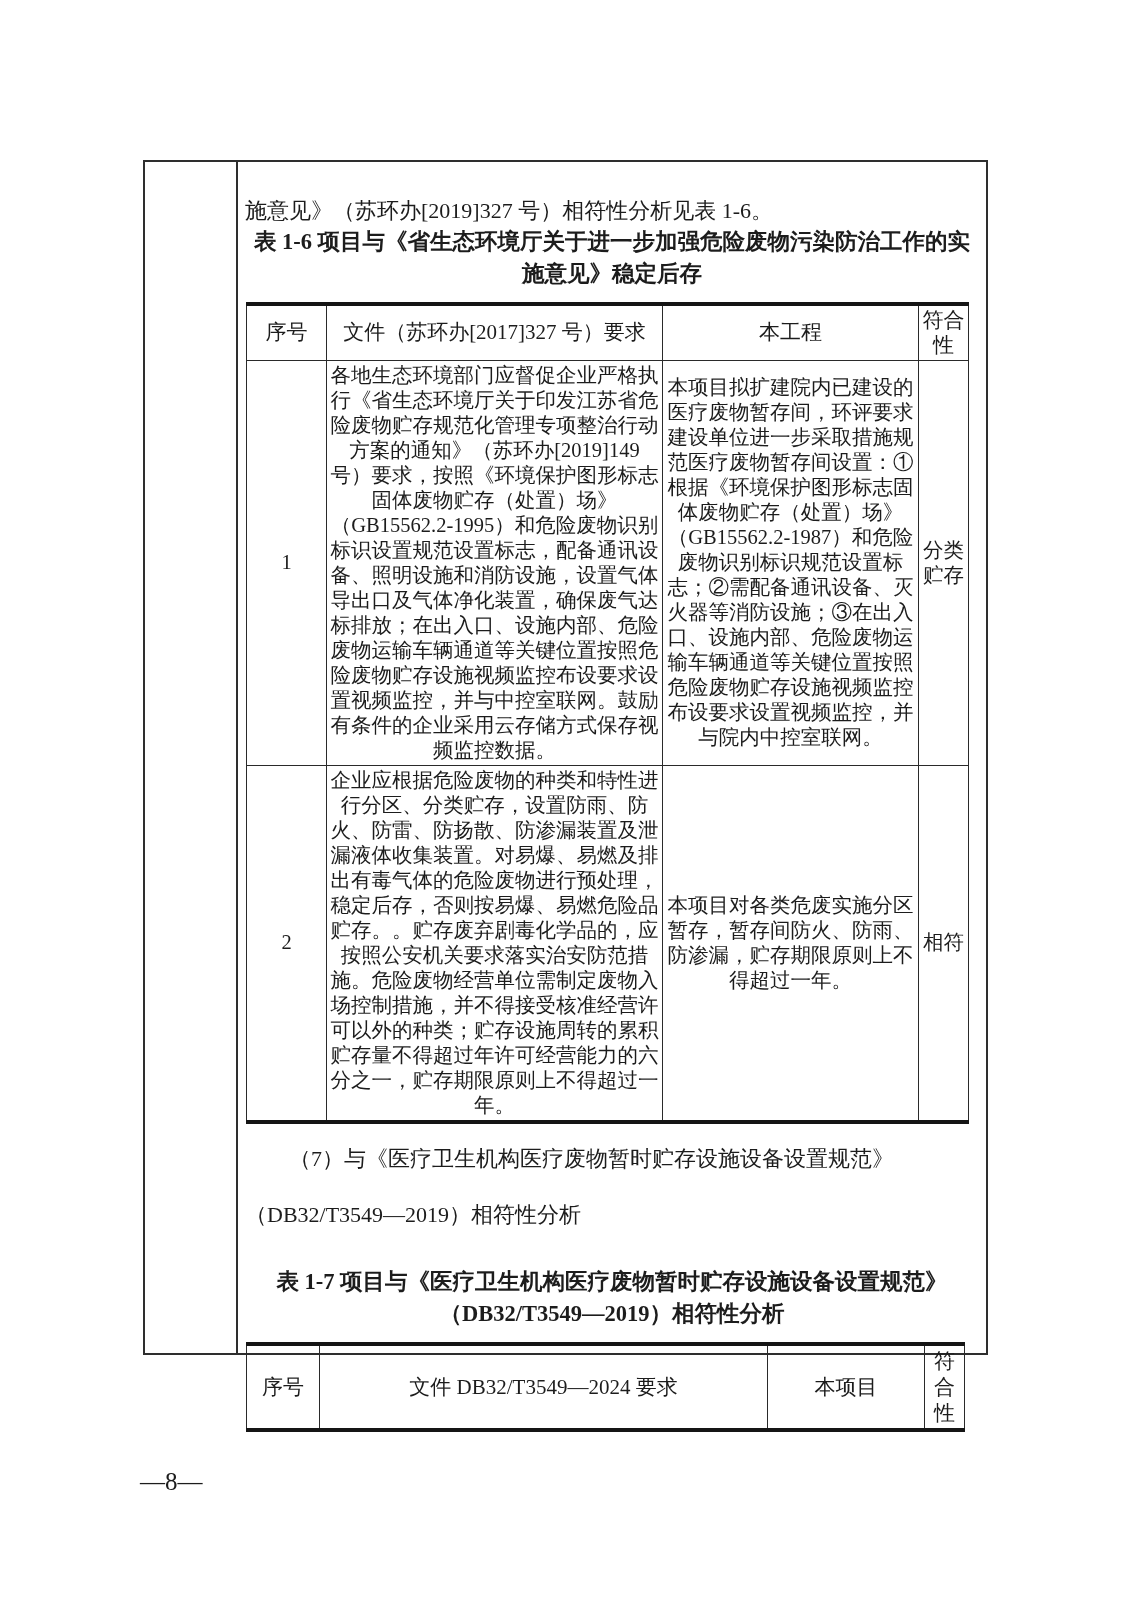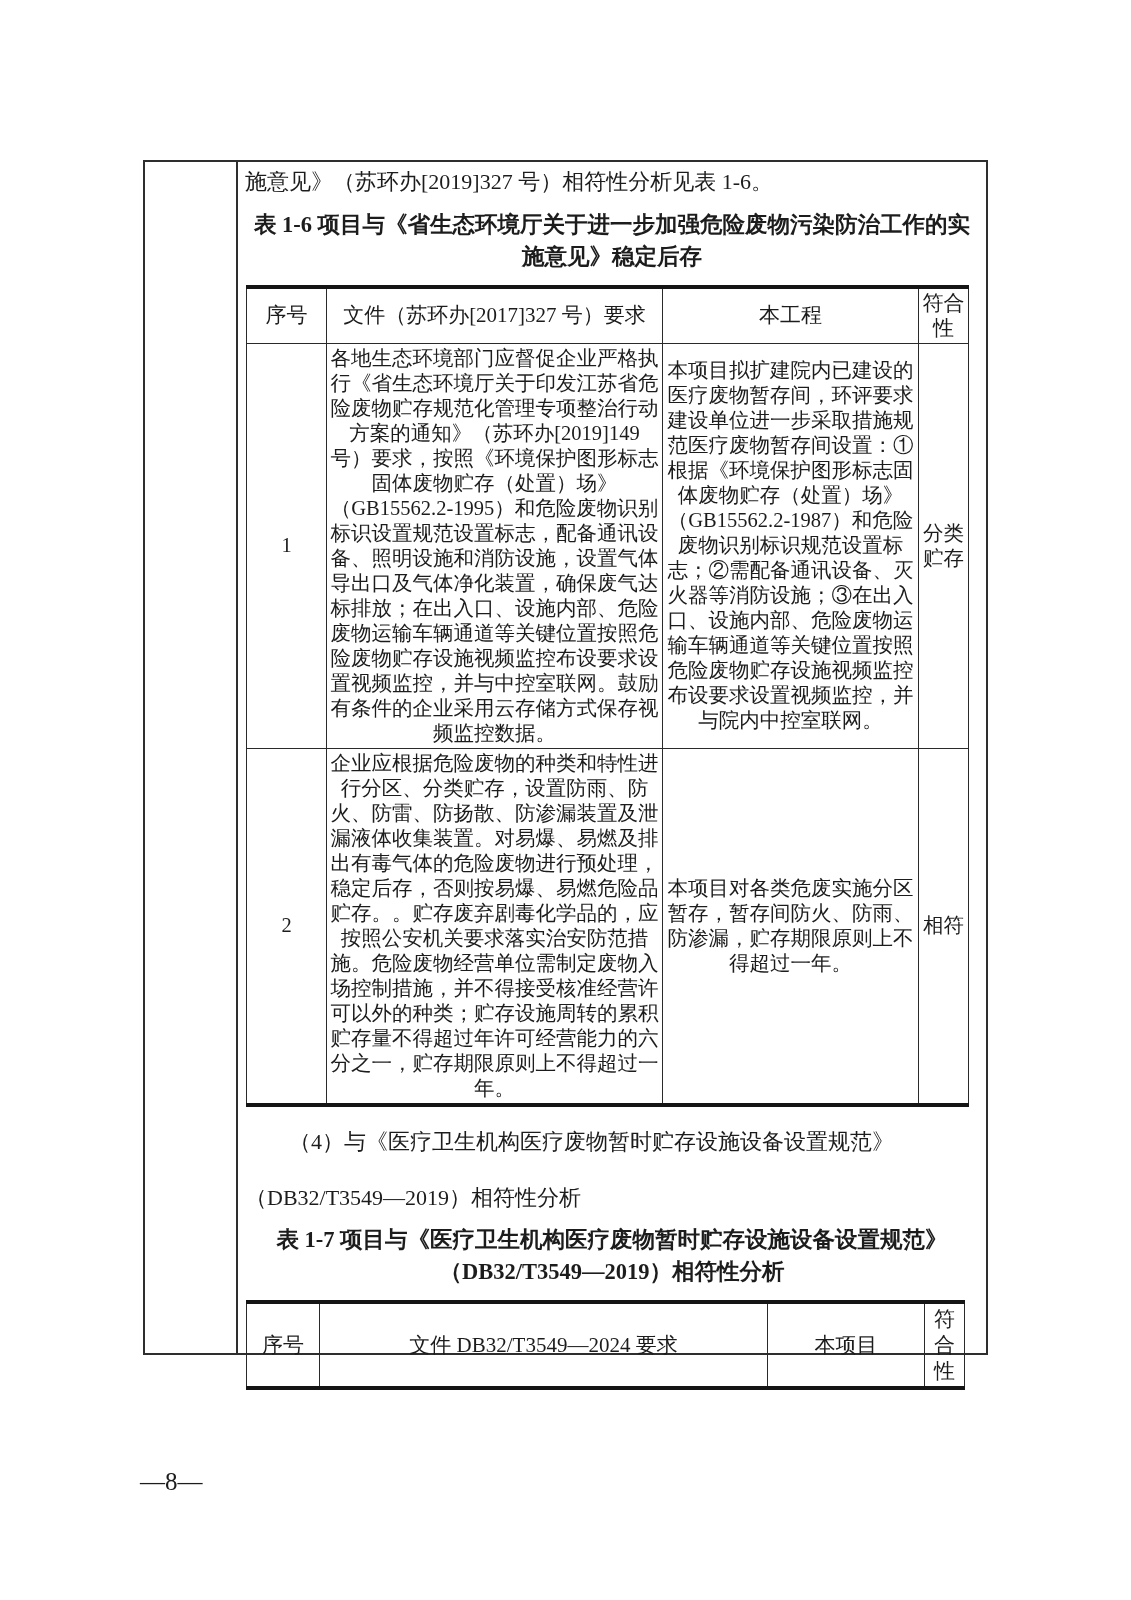--- a/index.html
+++ b/index.html
@@ -24,33 +24,32 @@
     display: flex;
     background: #fff;
   }
   .side-col {
     flex: none;
     width: 93px;
     border-right: 2px solid #2e2e2e;
   }
   .content {
     flex: 1;
-    padding: 0 5px 0 5px;
+    padding: 29px 5px 0 5px;
   }
   .intro {
     font-size: 22px;
     line-height: 1.3;
     margin: 6px 0 0 2px;
   }
   .tbl-title {
     font-weight: bold;
     font-size: 22.5px;
     line-height: 1.45;
     text-align: center;
-    margin-top: 12px;
   }
   table.ctab {
     border-collapse: collapse;
     table-layout: fixed;
     width: 722px;
     margin: 11px 0 0 3px;
     border-top: 4px solid #151515;
     border-bottom: 4px solid #151515;
   }
   .ctab th, .ctab td {
@@ -69,21 +68,21 @@
   .t17 th.comp { padding: 2px 1px; }
   .sec-line1 {
     font-size: 22px;
     margin: 20px 0 0 2px;
     text-indent: 44px;
   }
   .sec-line2 {
     font-size: 22px;
     margin: 26px 0 0 2px;
   }
-  .t17-title { margin-top: 11px; }
+  .t17-title { margin-top: 36px; }
   .page-number {
     position: absolute;
     left: 140px; top: 1468px;
     font-size: 25px;
     color: #1c1c1c;
   }
 </style>
 </head>
 <body>
 
@@ -125,21 +124,21 @@
           </tr>
           <tr>
             <td>2</td>
             <td>企业应根据危险废物的种类和特性进行分区、分类贮存，设置防雨、防火、防雷、防扬散、防渗漏装置及泄漏液体收集装置。对易爆、易燃及排出有毒气体的危险废物进行预处理，稳定后存，否则按易爆、易燃危险品贮存。。贮存废弃剧毒化学品的，应按照公安机关要求落实治安防范措施。危险废物经营单位需制定废物入场控制措施，并不得接受核准经营许可以外的种类；贮存设施周转的累积贮存量不得超过年许可经营能力的六分之一，贮存期限原则上不得超过一年。</td>
             <td>本项目对各类危废实施分区暂存，暂存间防火、防雨、防渗漏，贮存期限原则上不得超过一年。</td>
             <td class="comp">相符</td>
           </tr>
         </tbody>
       </table>
 
-      <p class="sec-line1">（4）与《医疗卫生机构医疗废物暂时贮存设施设备设置规范》</p>
+      <p class="sec-line1">（7）与《医疗卫生机构医疗废物暂时贮存设施设备设置规范》</p>
       <p class="sec-line2">（DB32/T3549—2019）相符性分析</p>
 
       <div class="tbl-title t17-title">
         <div>表 1-7 项目与《医疗卫生机构医疗废物暂时贮存设施设备设置规范》</div>
         <div>（DB32/T3549—2019）相符性分析</div>
       </div>
 
       <table class="ctab t17">
         <colgroup>
           <col style="width:73px">

